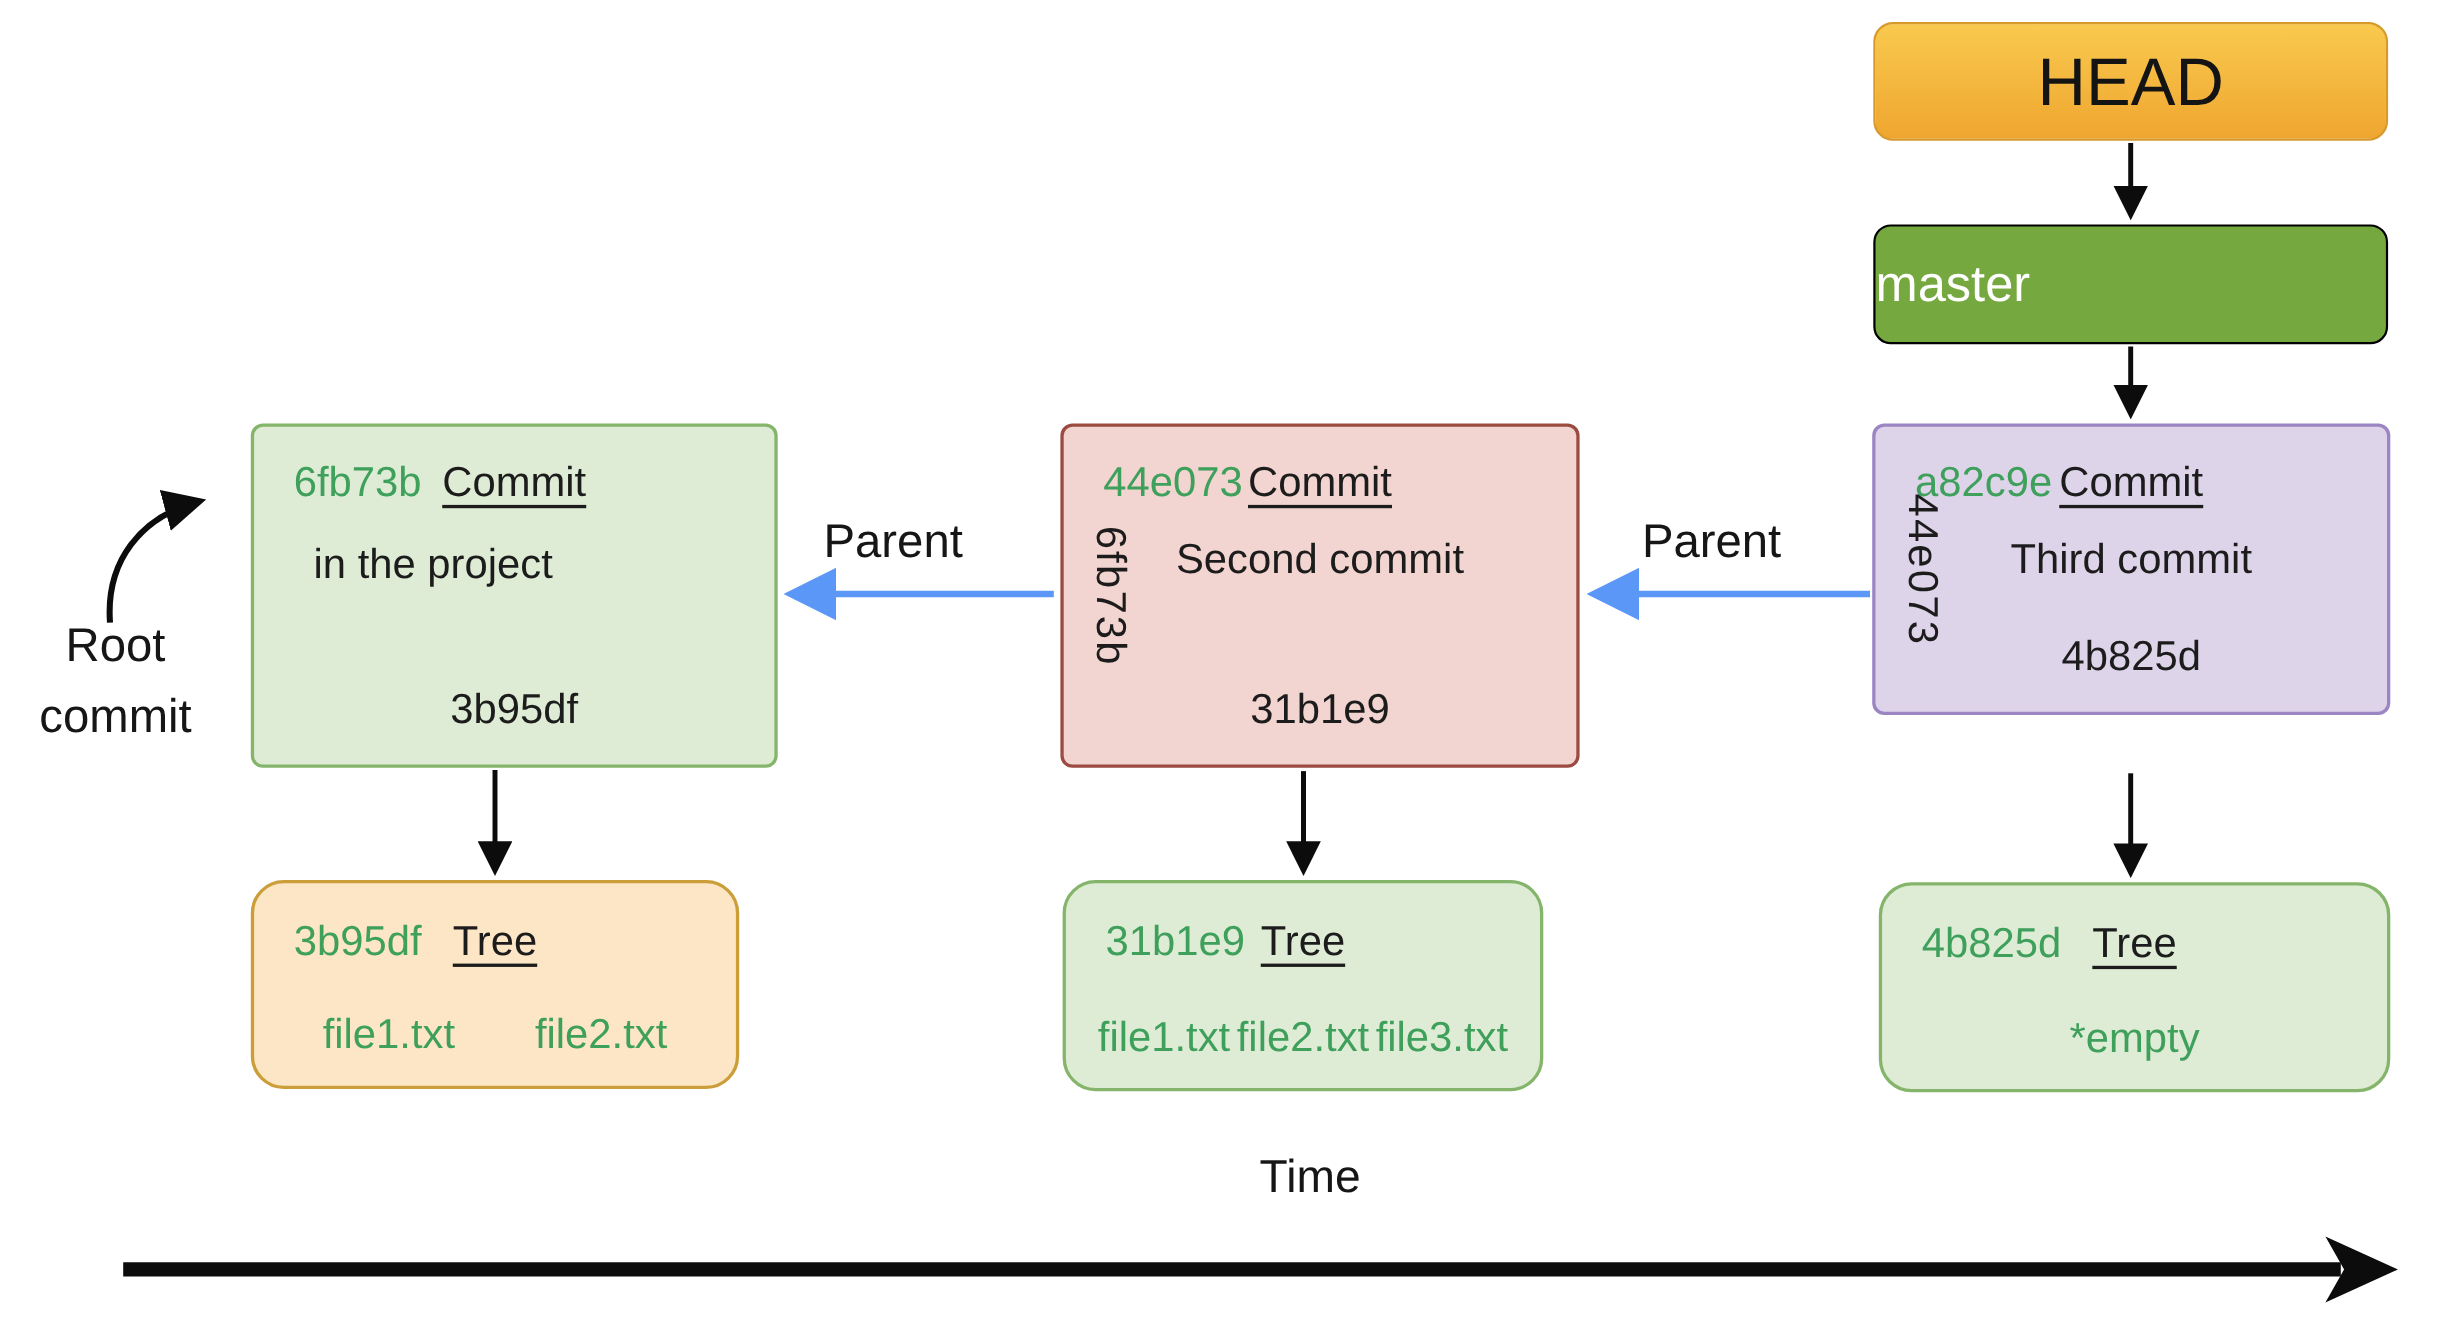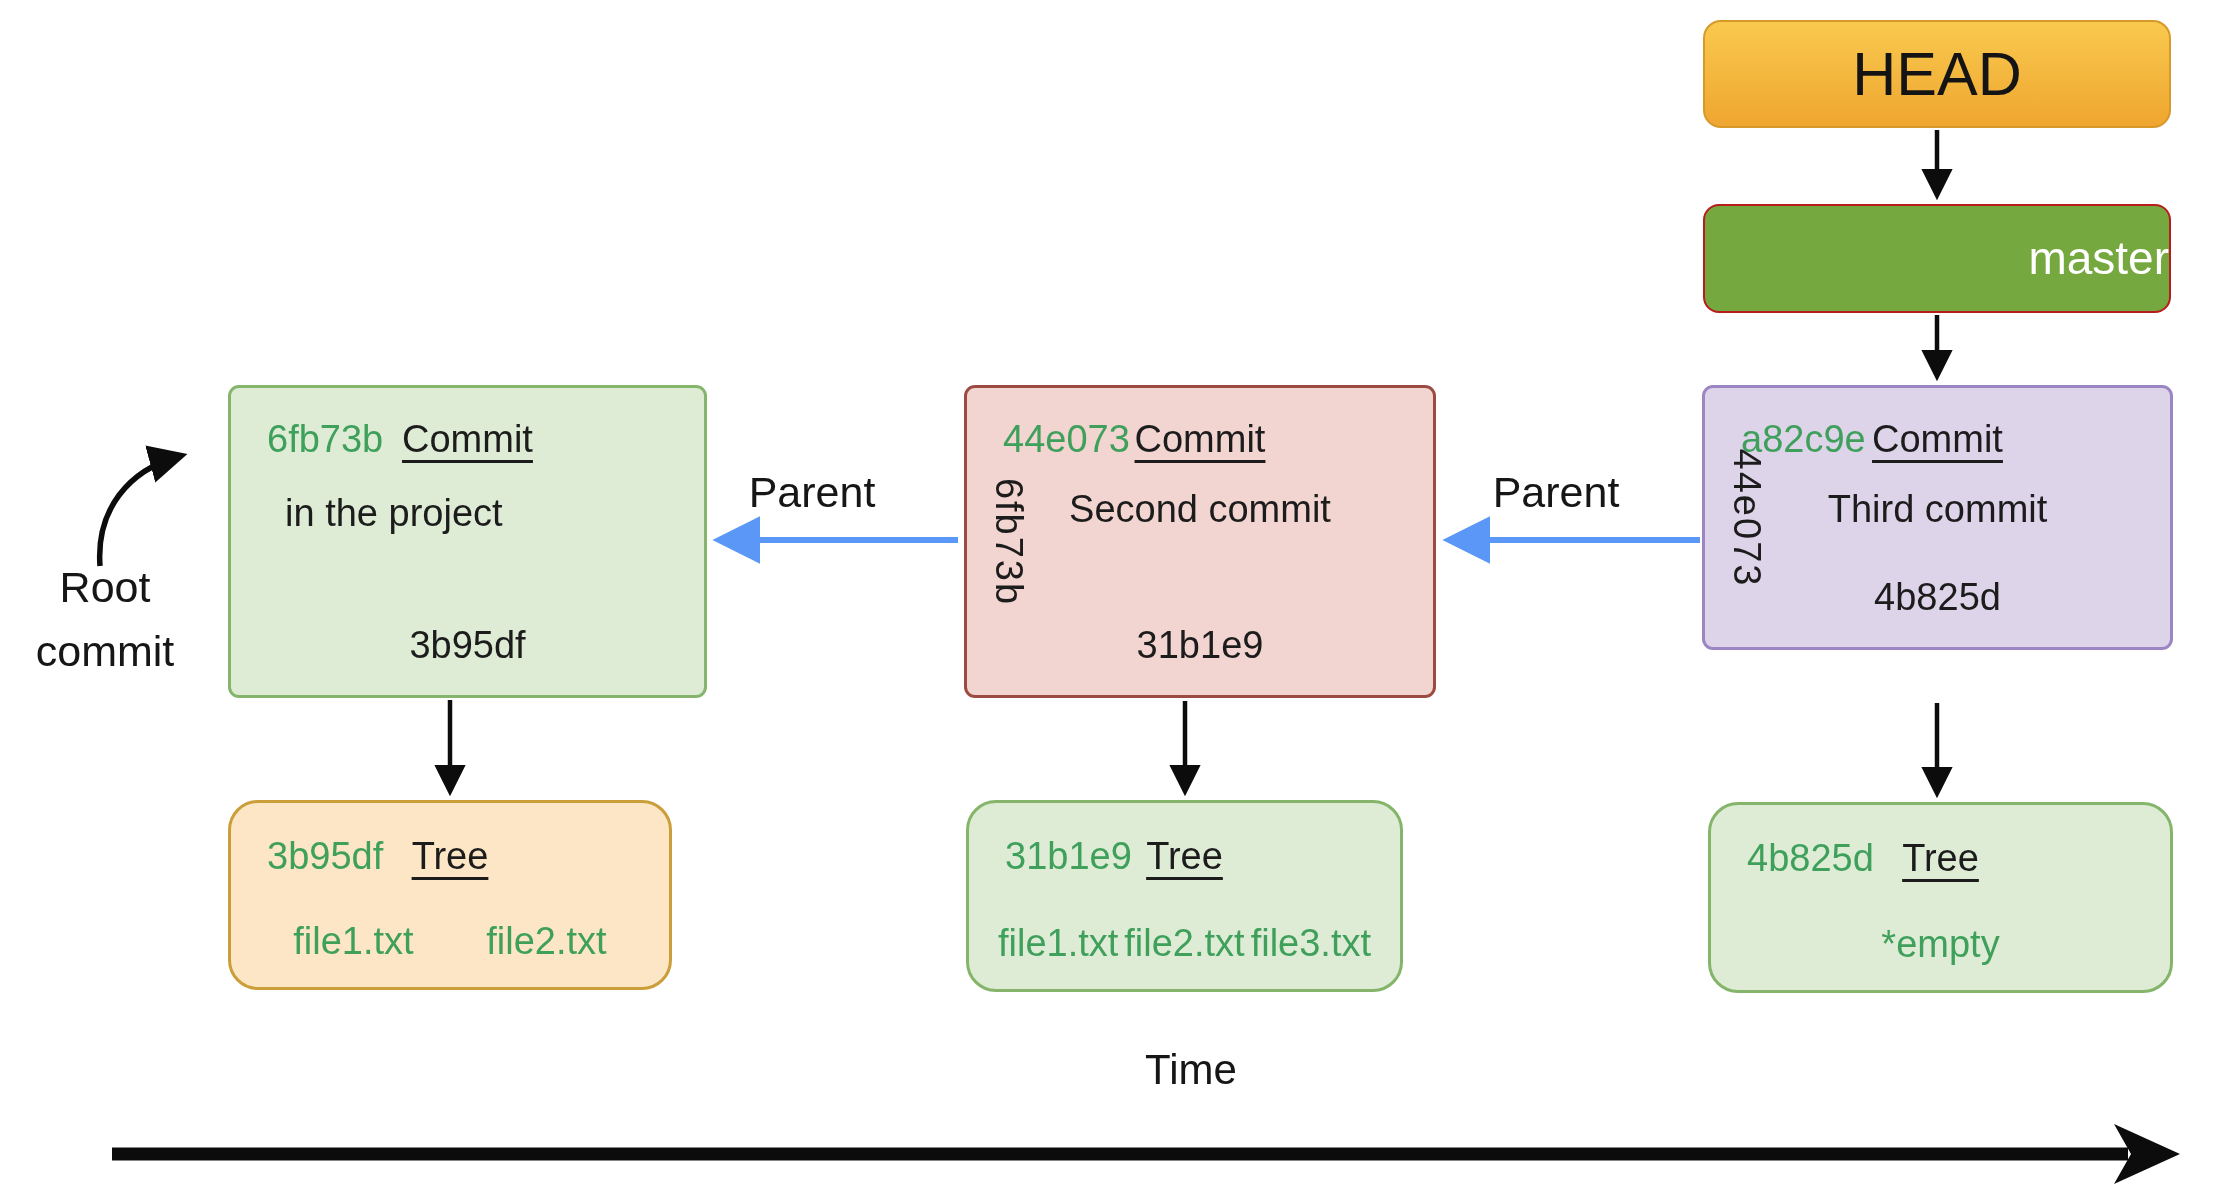--- a/index.html
+++ b/index.html
@@ -15,23 +15,23 @@
 
   .box{position:absolute;box-sizing:border-box;}
   .head-box{
     left:1703px;top:20px;width:468px;height:108px;
     border-radius:18px;border:2px solid #d8992b;
     background:linear-gradient(#f9c94e,#efa630);
     text-align:center;line-height:104px;font-size:61px;color:#141414;
   }
   .master-box{
     left:1703px;top:204px;width:468px;height:109px;
-    border-radius:16px;border:2px solid #b91c1c;
+    border-radius:16px;border:2px solid #000000;
     background:#75a83e;
-    text-align:right;line-height:105px;font-size:46px;color:#ffffff;
+    text-align:left;line-height:105px;font-size:46px;color:#ffffff;
   }
   .commit-box{border-radius:11px;border:3px solid;font-size:38px;}
   .commit-1{left:228px;top:385px;width:479px;height:313px;background:#dfecd5;border-color:#85b56b;}
   .commit-2{left:964px;top:385px;width:472px;height:313px;background:#f2d4d0;border-color:#9c4b41;}
   .commit-3{left:1702px;top:385px;width:471px;height:265px;background:#ded4ea;border-color:#9b85c3;}
 
   .tree-box{border-radius:30px;border:3px solid;font-size:38px;}
   .tree-1{left:228px;top:800px;width:444px;height:190px;background:#fce6c5;border-color:#cb9e3a;}
   .tree-2{left:966px;top:800px;width:437px;height:192px;background:#dfecd5;border-color:#85b56b;}
   .tree-3{left:1708px;top:802px;width:465px;height:191px;background:#dfecd5;border-color:#85b56b;}

